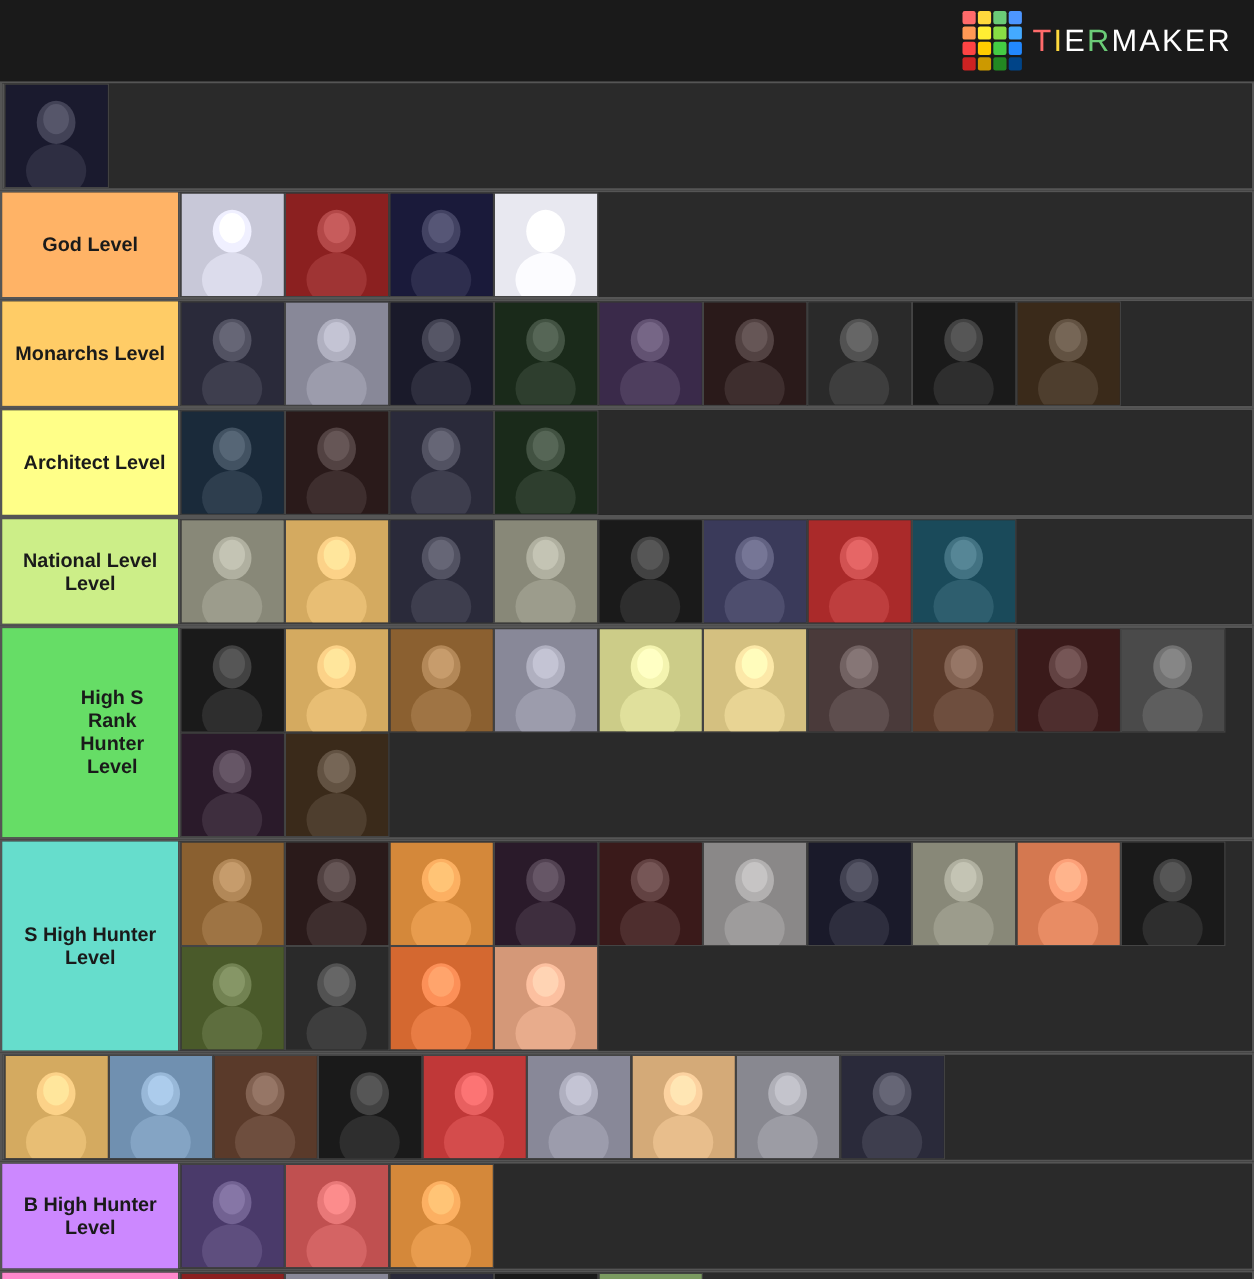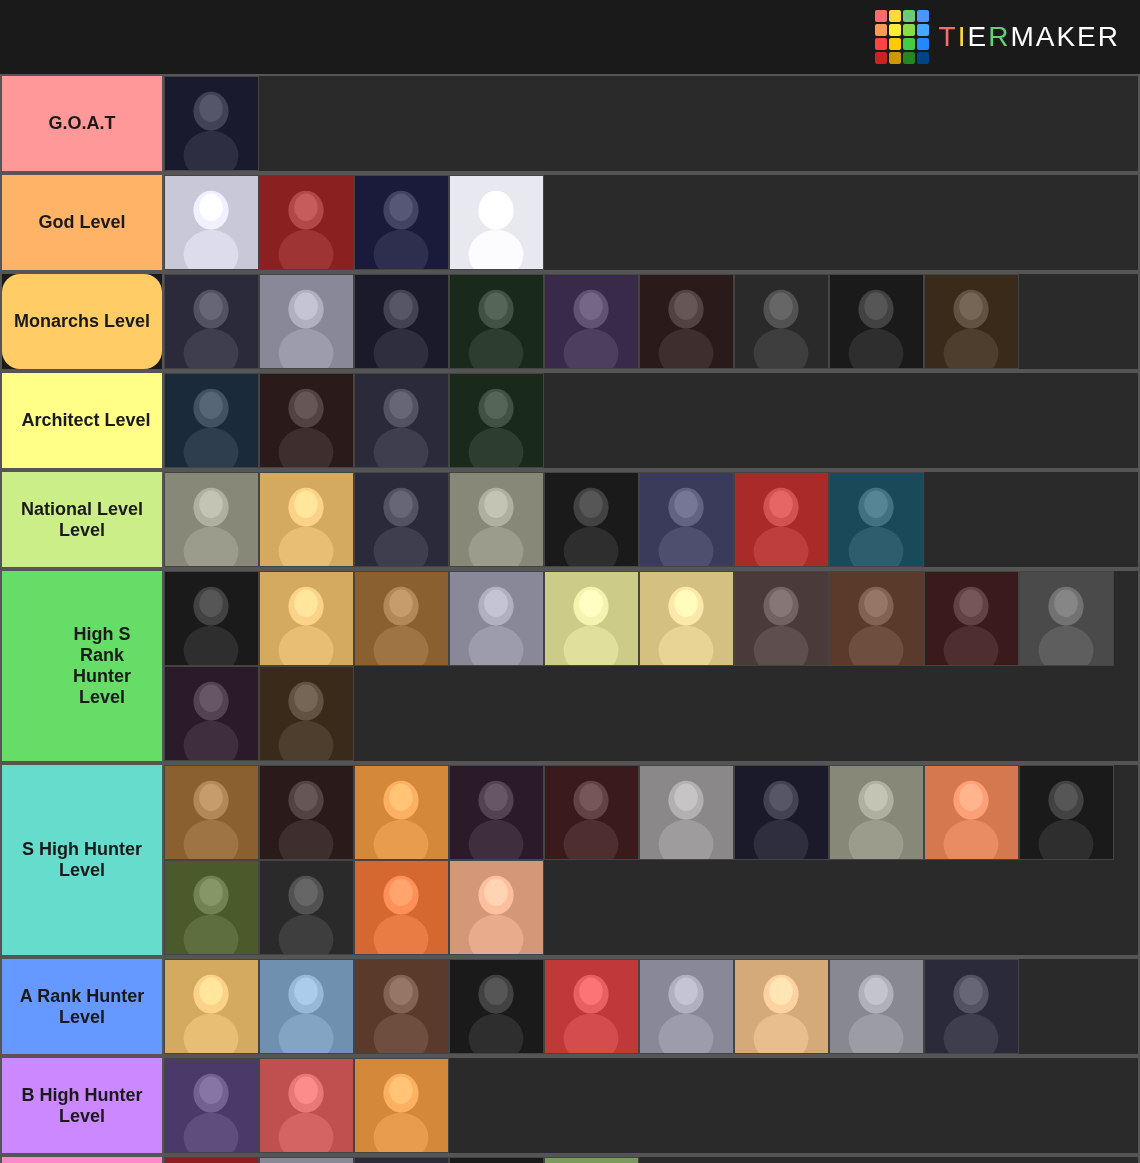--- a/index.html
+++ b/index.html
@@ -109,21 +109,20 @@
         <div class="logo-cell" style="background: rgb(0, 68, 136);"></div>
       </div>
     <div class="logo-text">
       <span style="color:#ff6b6b">T</span><span style="color:#ffd93d">i</span><span style="color:#ffffff">E</span><span style="color:#6bcb77">R</span><span style="color:#ffffff">MAKER</span>
     </div>
   </div>
 </div>
 
 <div id="tier-container">
     <div class="tier-row">
-      <div class="tier-label" style="background: rgb(255, 153, 153);">G.O.A.T</div>
       <div class="tier-items">
         <div class="tier-item">
           <div class="char-img" style="background: rgb(26, 26, 46);">
             <svg width="95" height="95" viewBox="0 0 95 95">
       <rect width="95" height="95" fill="#1a1a2e"></rect>
       <ellipse cx="47" cy="35" rx="18" ry="20" fill="rgb(66,66,86)"></ellipse>
       <ellipse cx="47" cy="80" rx="28" ry="25" fill="rgb(46,46,66)"></ellipse>
       <ellipse cx="47" cy="32" rx="12" ry="14" fill="rgb(86,86,106)"></ellipse>
     </svg>
           </div>
@@ -169,21 +168,21 @@
       <rect width="95" height="95" fill="#e8e8f0"></rect>
       <ellipse cx="47" cy="35" rx="18" ry="20" fill="rgb(255,255,255)"></ellipse>
       <ellipse cx="47" cy="80" rx="28" ry="25" fill="rgb(252,252,255)"></ellipse>
       <ellipse cx="47" cy="32" rx="12" ry="14" fill="rgb(255,255,255)"></ellipse>
     </svg>
           </div>
         </div>
       </div>
     </div>
     <div class="tier-row">
-      <div class="tier-label" style="background: rgb(255, 204, 102); border-radius: 18px;">Monarchs Level</div>
+      <div class="tier-label" style="background: rgb(255, 204, 102);">Monarchs Level</div>
       <div class="tier-items">
         <div class="tier-item">
           <div class="char-img" style="background: rgb(42, 42, 58);">
             <svg width="95" height="95" viewBox="0 0 95 95">
       <rect width="95" height="95" fill="#2a2a3a"></rect>
       <ellipse cx="47" cy="35" rx="18" ry="20" fill="rgb(82,82,98)"></ellipse>
       <ellipse cx="47" cy="80" rx="28" ry="25" fill="rgb(62,62,78)"></ellipse>
       <ellipse cx="47" cy="32" rx="12" ry="14" fill="rgb(102,102,118)"></ellipse>
     </svg>
           </div>
@@ -664,21 +663,20 @@
       <rect width="95" height="95" fill="#d49878"></rect>
       <ellipse cx="47" cy="35" rx="18" ry="20" fill="rgb(252,192,160)"></ellipse>
       <ellipse cx="47" cy="80" rx="28" ry="25" fill="rgb(232,172,140)"></ellipse>
       <ellipse cx="47" cy="32" rx="12" ry="14" fill="rgb(255,212,180)"></ellipse>
     </svg>
           </div>
         </div>
       </div>
     </div>
     <div class="tier-row">
-      <div class="tier-label" style="background: rgb(102, 153, 255);">A Rank Hunter Level</div>
       <div class="tier-items">
         <div class="tier-item">
           <div class="char-img" style="background: rgb(212, 170, 96);">
             <svg width="95" height="95" viewBox="0 0 95 95">
       <rect width="95" height="95" fill="#d4aa60"></rect>
       <ellipse cx="47" cy="35" rx="18" ry="20" fill="rgb(252,210,136)"></ellipse>
       <ellipse cx="47" cy="80" rx="28" ry="25" fill="rgb(232,190,116)"></ellipse>
       <ellipse cx="47" cy="32" rx="12" ry="14" fill="rgb(255,230,156)"></ellipse>
     </svg>
           </div>

